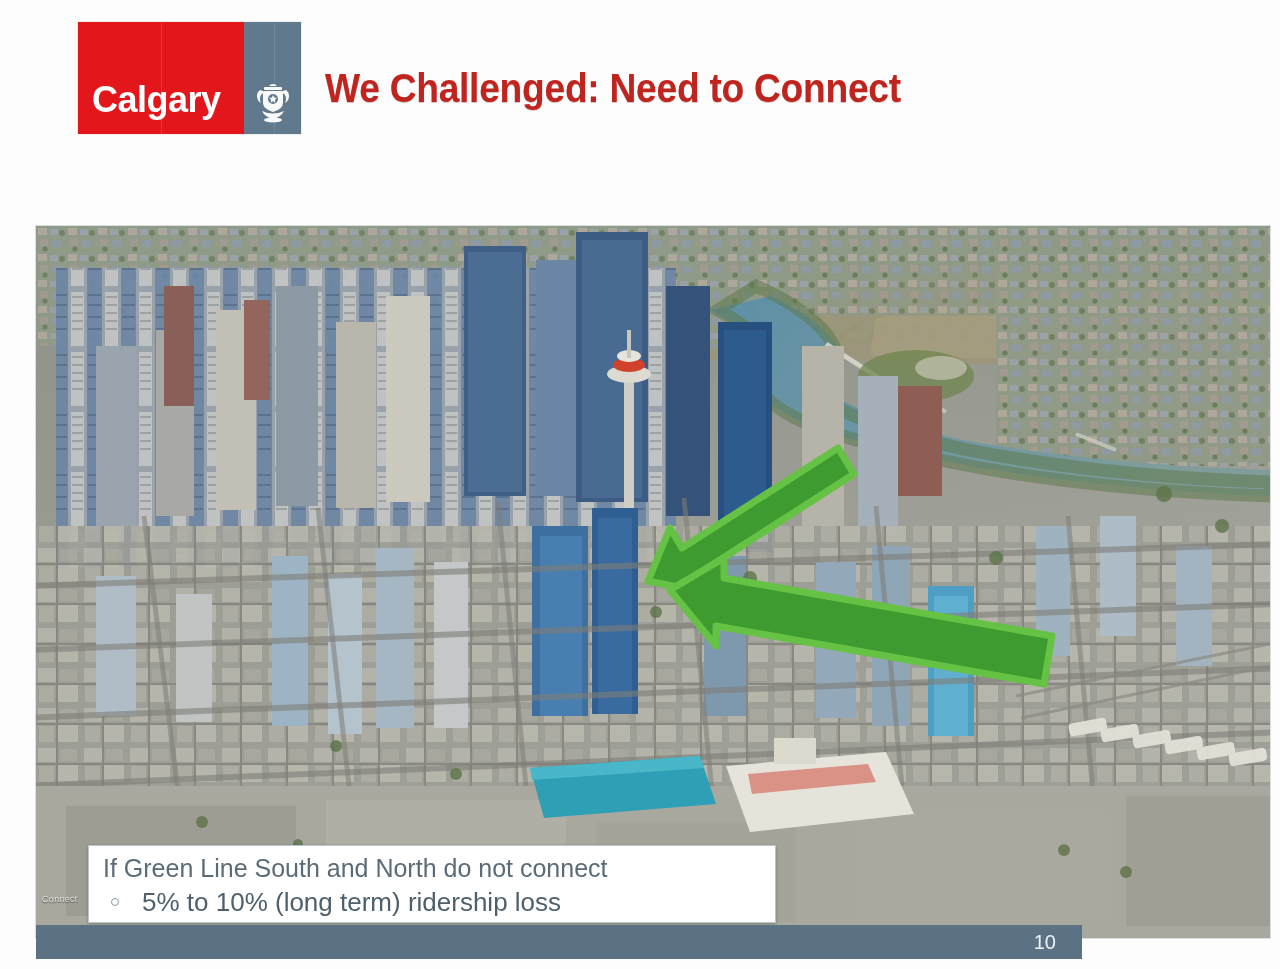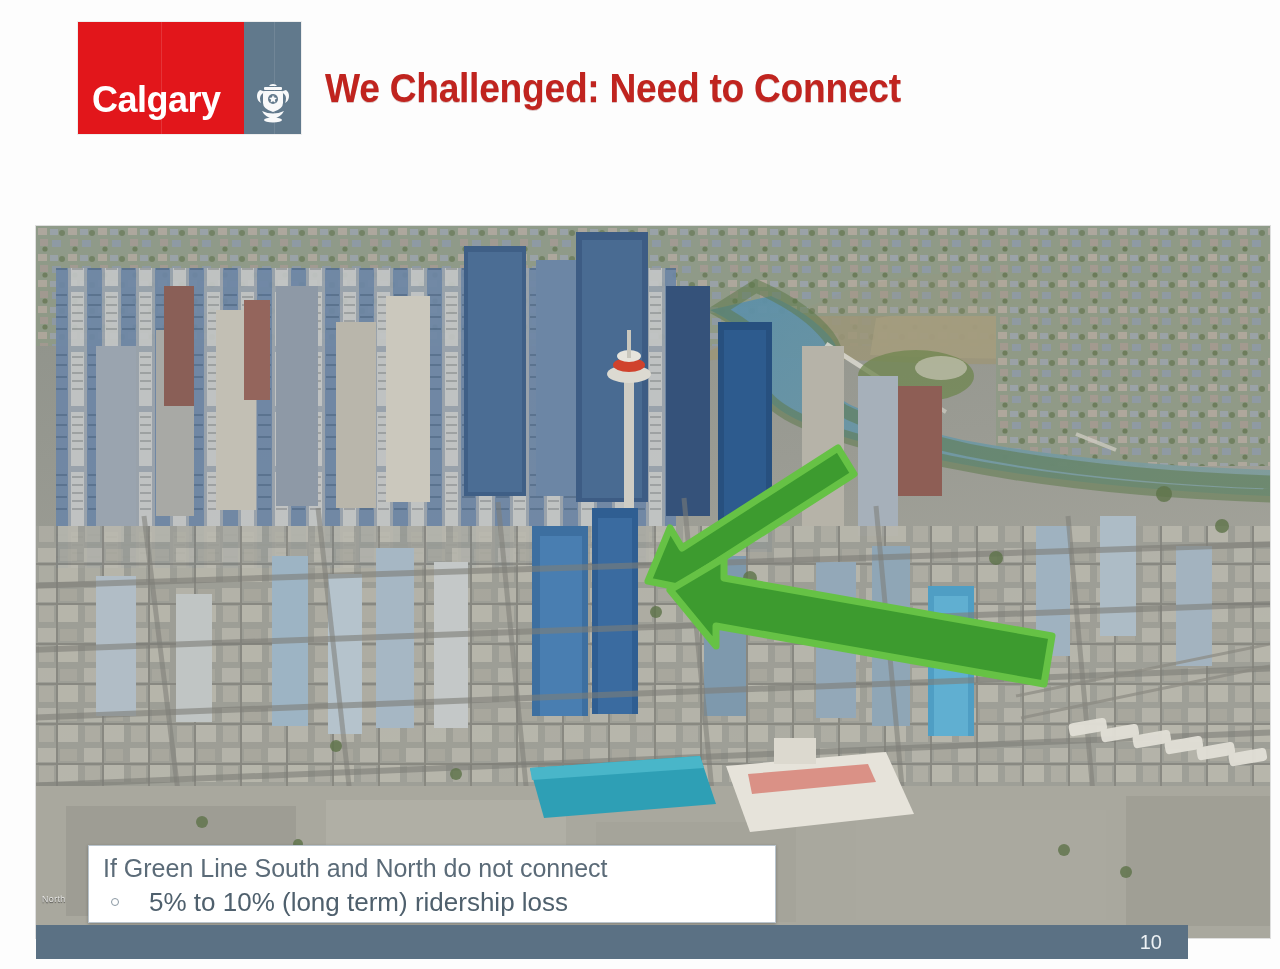--- a/index.html
+++ b/index.html
@@ -76,35 +76,35 @@
     background:#ffffff;border:1px solid #b9c4cd;
     box-shadow:0 1px 3px rgba(0,0,0,.25);
     padding:6px 18px 6px 14px;box-sizing:border-box;
     color:#4b5a66;
   }
   .cap-line1{
     font-size:25px;line-height:33px;color:#5b6b78;
     font-family:"Liberation Sans", sans-serif;
     white-space:nowrap;
   }
-  .cap-row2{display:flex;align-items:baseline;gap:18px;}
+  .cap-row2{display:flex;align-items:baseline;gap:11px;}
   .cap-bullet{
     display:inline-block;width:8px;height:8px;border-radius:50%;
     border:1.5px solid #8a98a3;box-sizing:border-box;
     margin-left:8px;flex:none;position:relative;top:-5px;
   }
   .cap-line2{
     font-size:26px;line-height:34px;color:#4f606d;
     padding-left:12px;white-space:nowrap;
     font-family:"Liberation Sans", sans-serif;
   }
 
   
   .footer{
-    position:absolute;left:36px;top:925px;width:1152px;height:34px;
+    position:absolute;left:36px;top:925px;width:1046px;height:34px;
     background:#5b7184;
   }
   .page-num{
     position:absolute;right:26px;top:50%;transform:translateY(-50%);
     color:#eef2f5;font-size:20px;
     font-family:"Liberation Sans", sans-serif;
   }
 </style>
 </head>
 <body>
@@ -324,21 +324,21 @@
       </g>
 
       <g>
         <path d="M612 355 L634 302 L646 322 L802 222 L818 248 L662 348 L676 368 Z" fill="#3d9b2f" stroke="#66c245" stroke-width="7" stroke-linejoin="round"></path>
       </g>
       <g>
         <path d="M598 368 L652 336 L652 356 L980 414 L972 462 L644 404 L644 424 Z" transform="translate(36 -4)" fill="#3d9b2f" stroke="#66c245" stroke-width="7" stroke-linejoin="round"></path>
       </g>
     </svg>
 
-    <div class="gmark">North</div>
+    <div class="gmark">Connect</div>
 
     <div class="caption">
       <div class="cap-line1">If Green Line South and North do not connect</div>
       <div class="cap-row2">
         <span class="cap-bullet"></span>
         <span class="cap-line2">5% to 10% (long term) ridership loss</span>
       </div>
     </div>
   </div>
 

